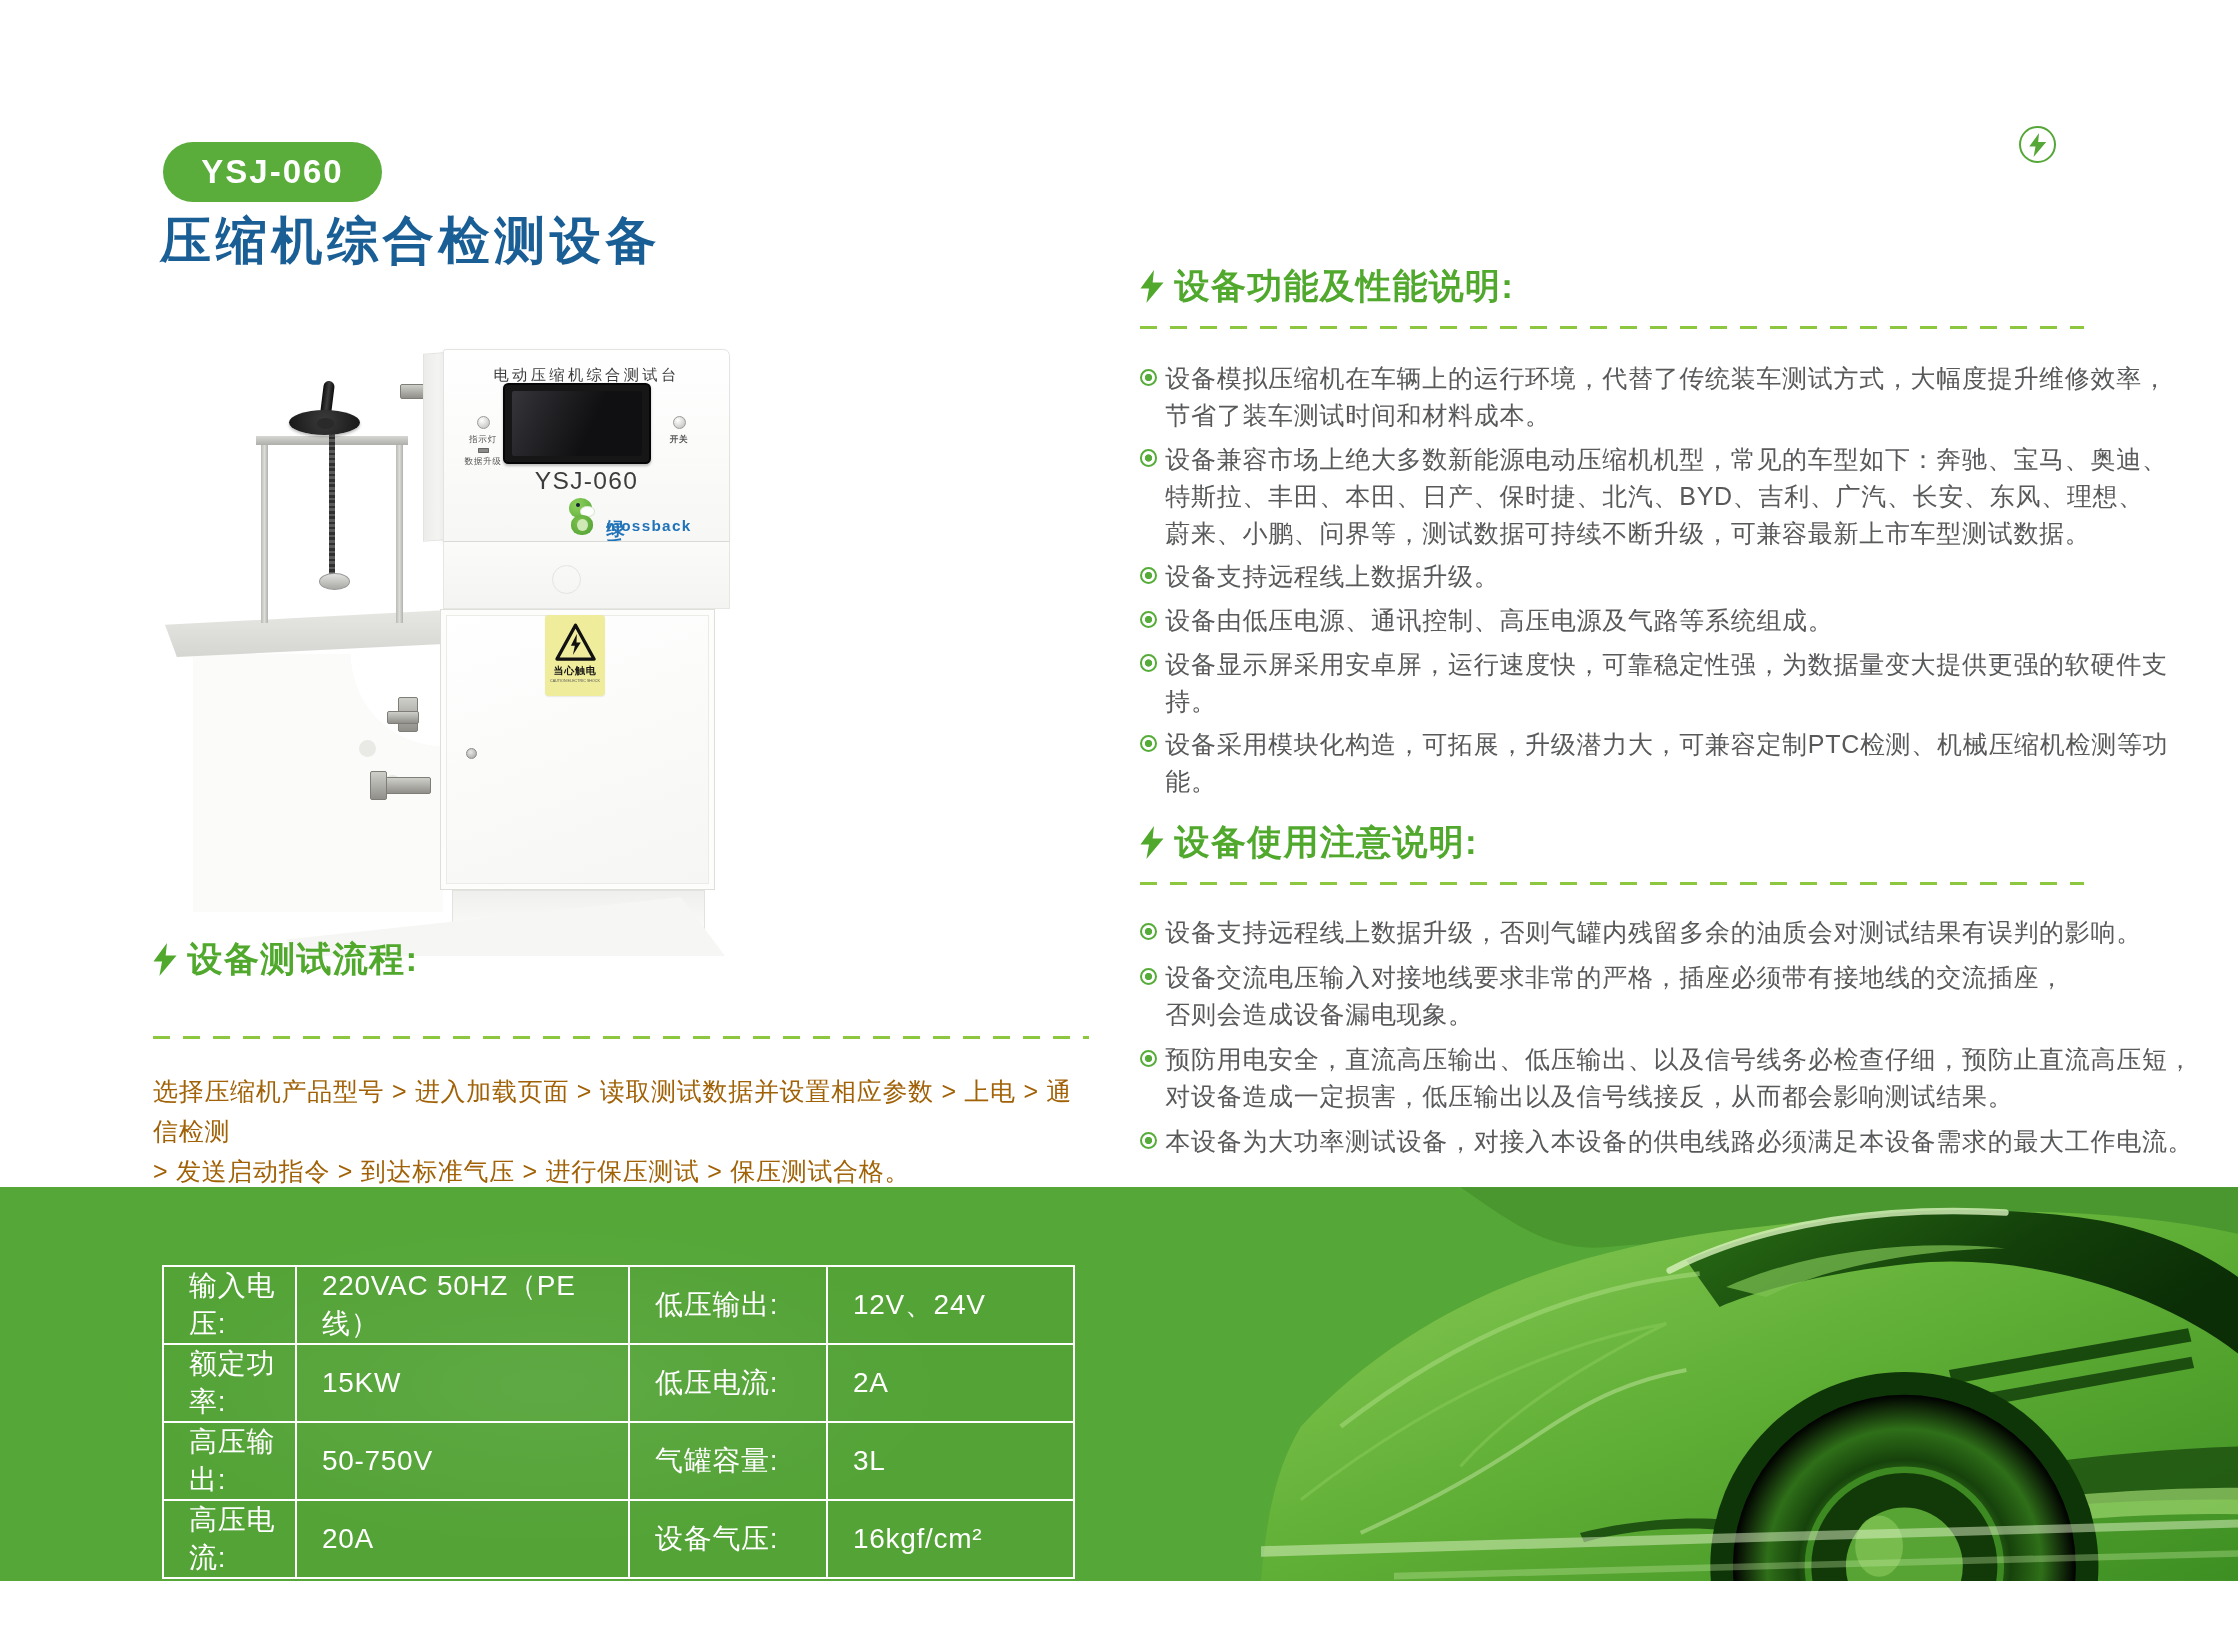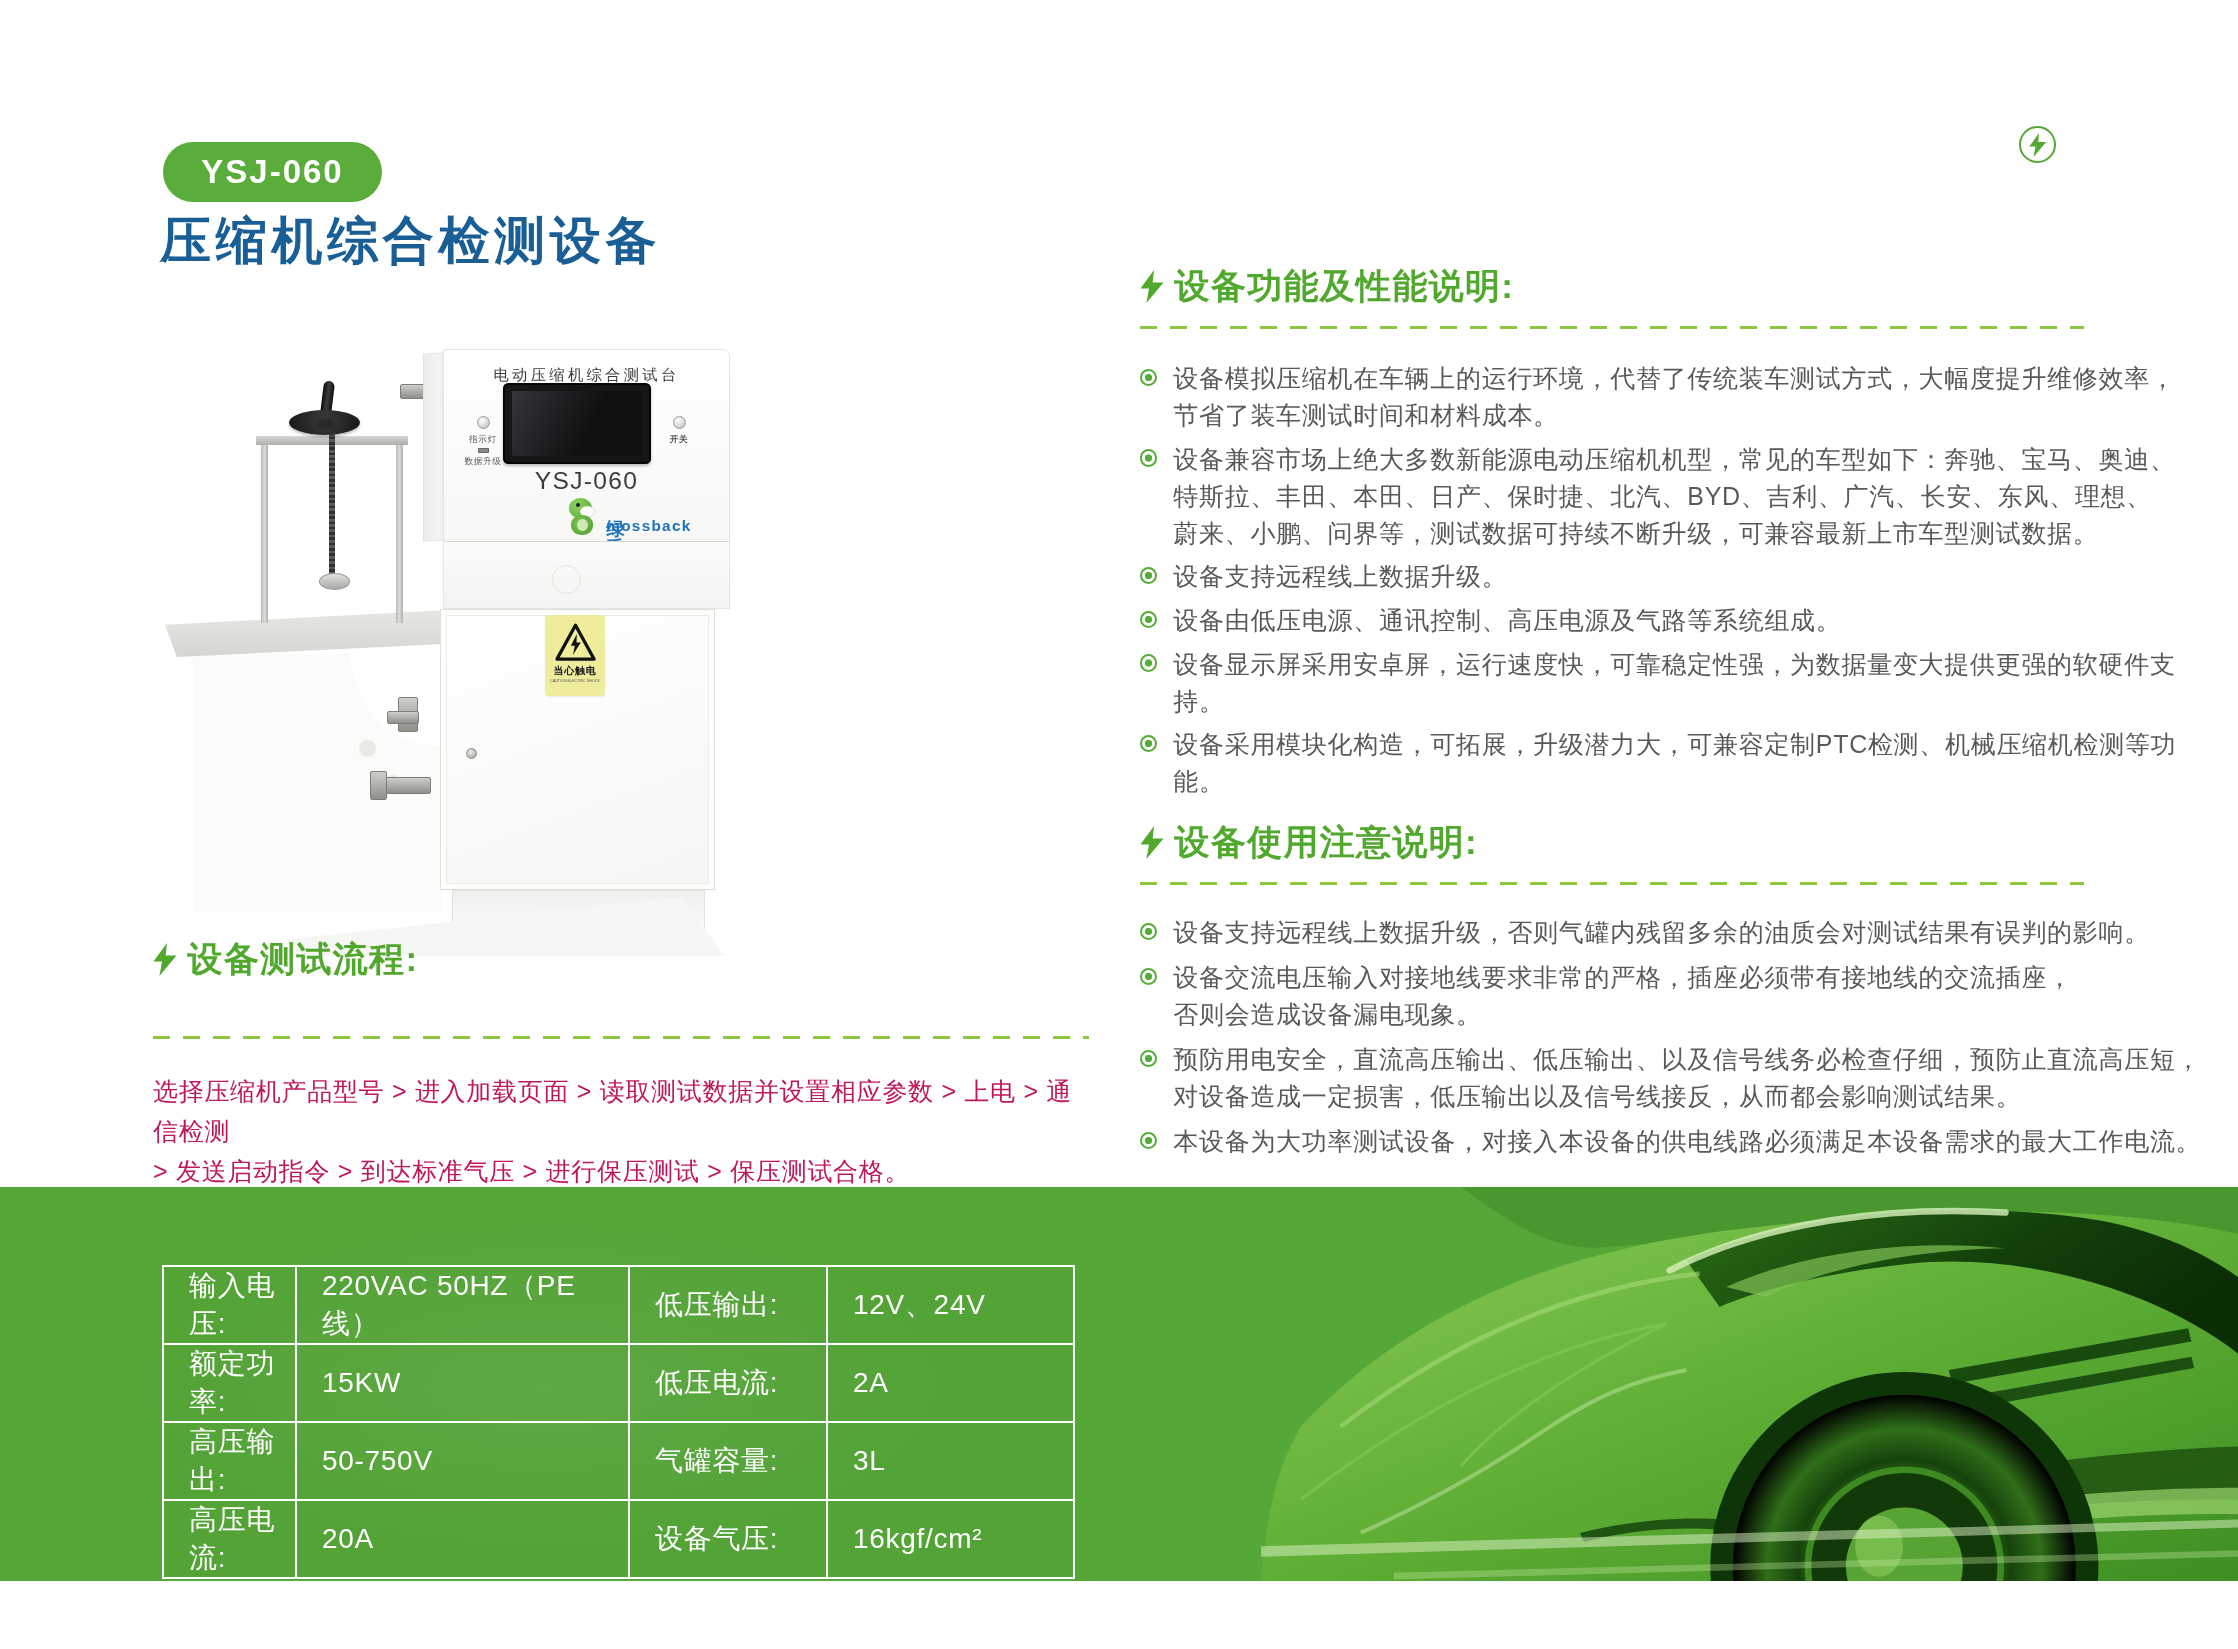--- a/index.html
+++ b/index.html
@@ -32,28 +32,28 @@
   }
 
   
   .blist{display:flex;flex-direction:column;}
   .bullet{display:flex;align-items:flex-start;}
   .b-ico{
     flex:0 0 auto;width:17.3px;height:17.3px;margin-top:8.6px;border:2.7px solid #56AC39;border-radius:50%;
     box-sizing:border-box;background:radial-gradient(circle,#56AC39 0 3.3px,transparent 4px);
   }
   .b-txt{
-    margin-left:16px;font-size:25px;line-height:37px;letter-spacing:0.7px;
+    margin-left:8px;font-size:25px;line-height:37px;letter-spacing:0.7px;
     white-space:pre-line;color:#58595B;
   }
   .notes .bullet{margin-bottom:8px;}
   .feat .bullet{margin-bottom:6.6px;}
 
   
-  .flow-text{font-size:25px;line-height:40px;letter-spacing:0.7px;color:#be185d;white-space:pre-line;}
+  .flow-text{font-size:25px;line-height:40px;letter-spacing:0.7px;color:#a16207;white-space:pre-line;}
 
   
   .band{
     left:0;top:1187px;width:2239px;height:394px;background:#55A738;overflow:hidden;
   }
   .band .sheen{
     position:absolute;left:0;top:0;width:100%;height:100%;
     background:radial-gradient(ellipse 598px 239px at 545px 199px,rgba(255,255,255,0.07),transparent 70%);
   }
   table.spec{

